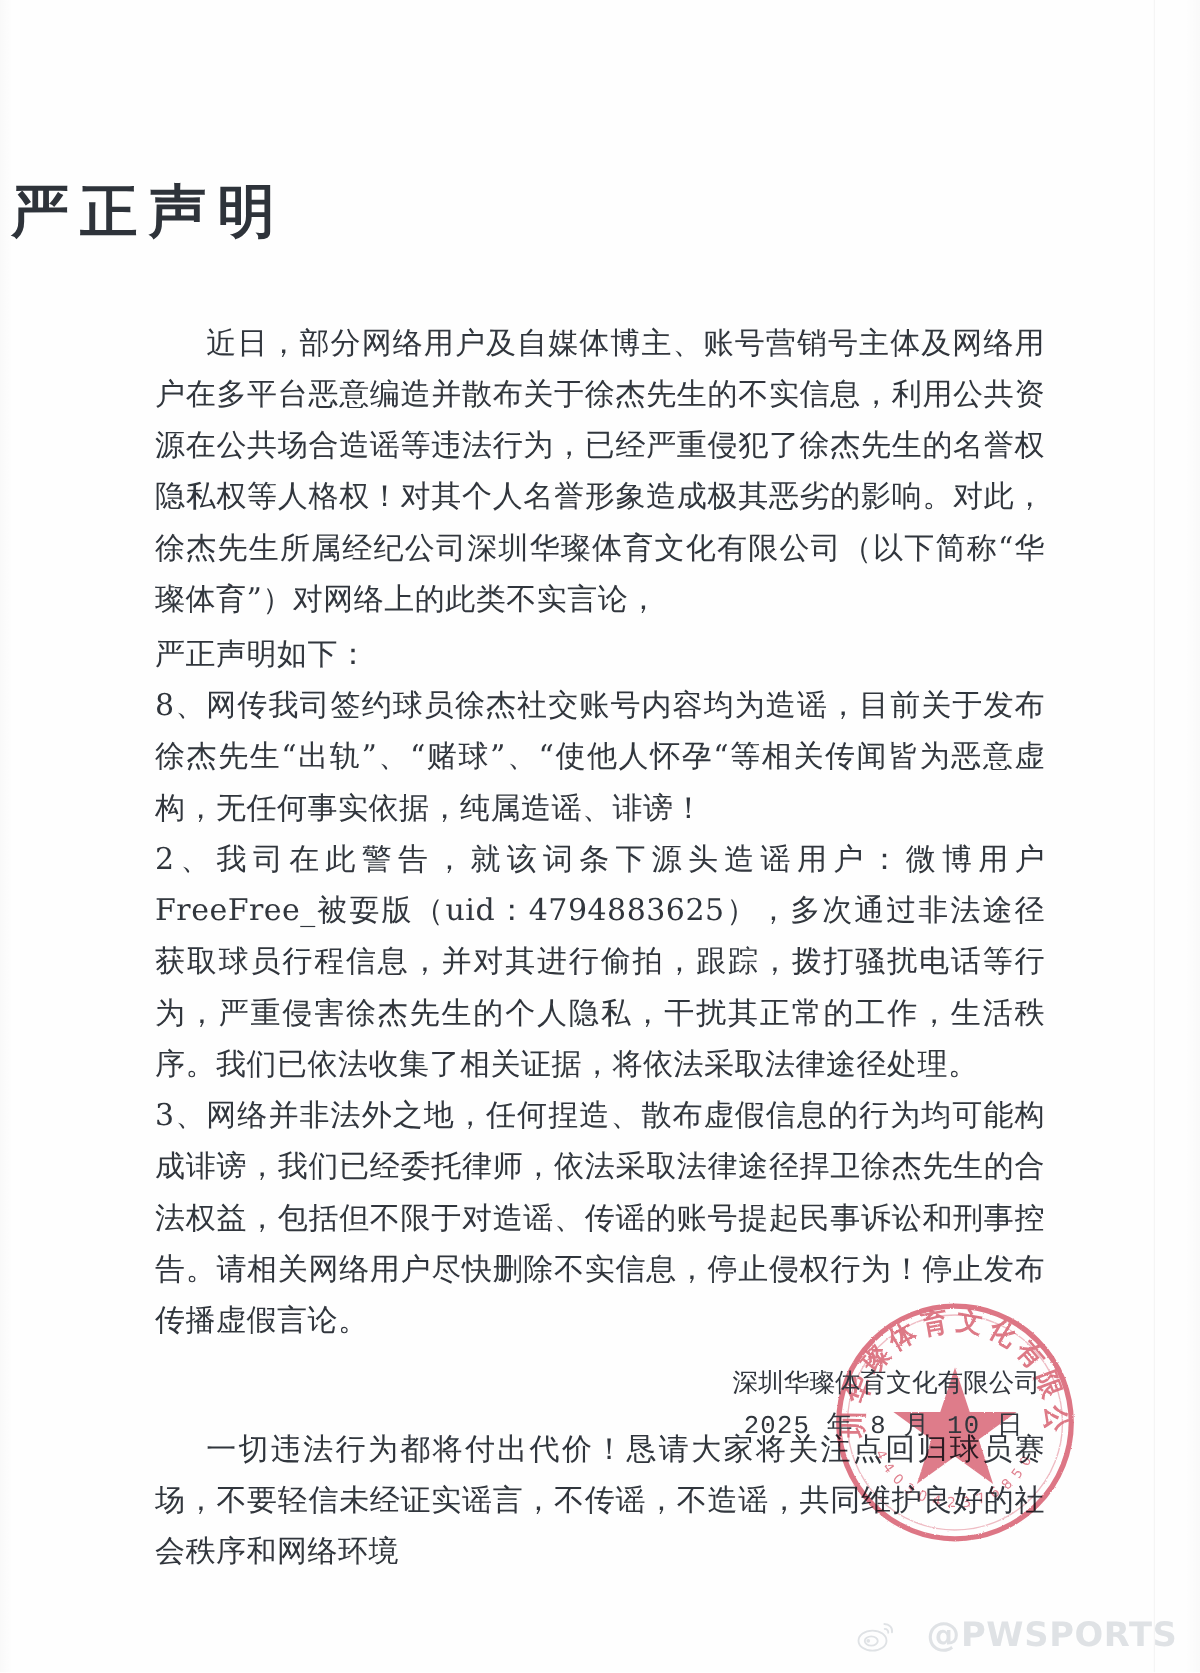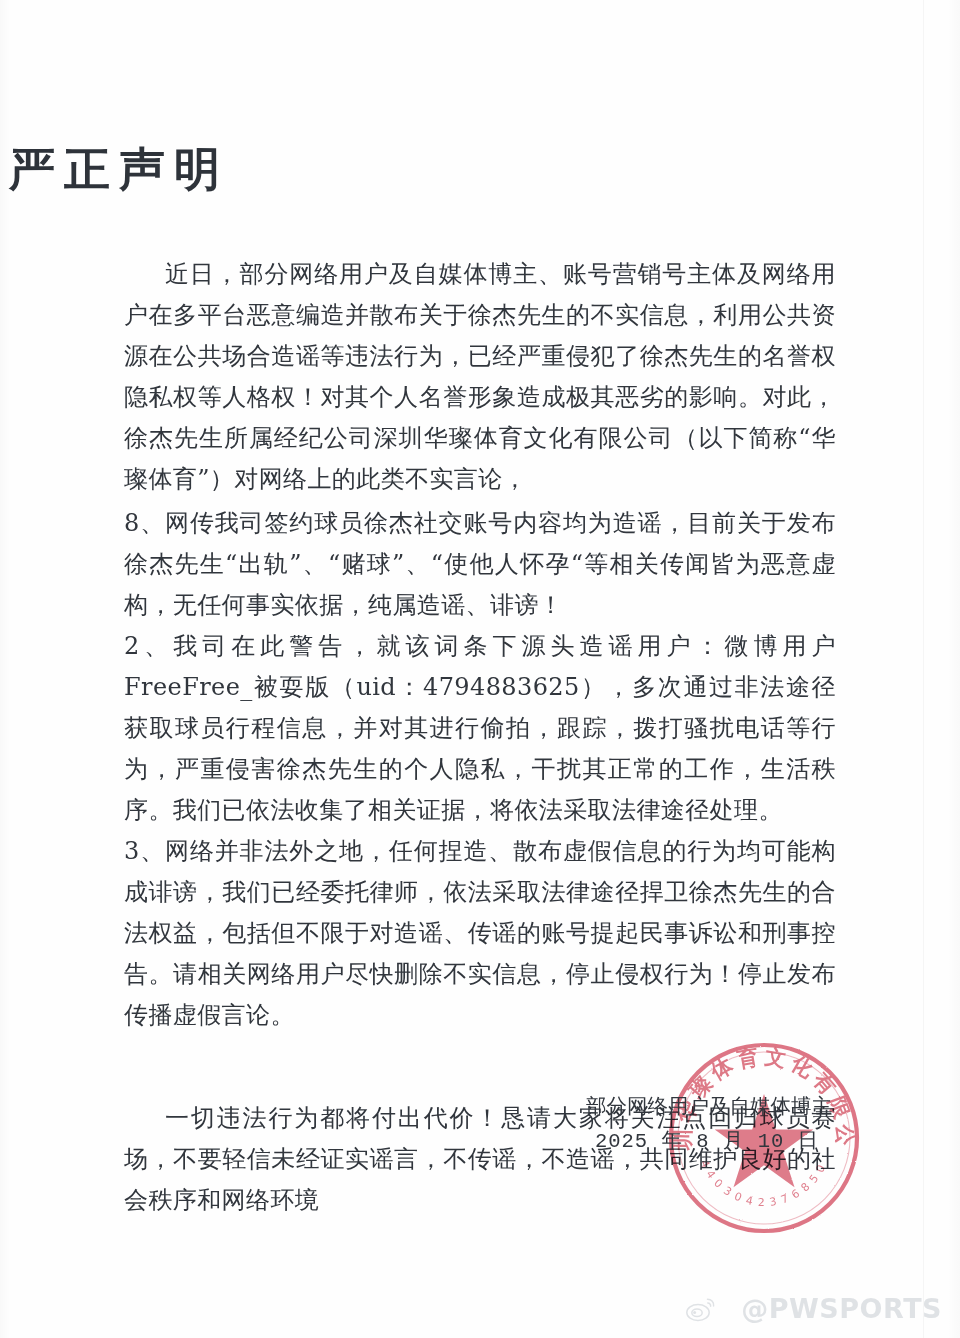--- a/index.html
+++ b/index.html
@@ -133,20 +133,21 @@
 <div id="page">
 
   <h1 id="doc-title">严正声明</h1>
 
   <div id="body-block">
 
     <p class="para indent">近日，部分网络用户及自媒体博主、账号营销号主体及网络用户在多平台恶意编造并散布关于徐杰先生的不实信息，利用公共资源在公共场合造谣等违法行为，已经严重侵犯了徐杰先生的名誉权隐私权等人格权！对其个人名誉形象造成极其恶劣的影响。对此，徐杰先生所属经纪公司深圳华璨体育文化有限公司（以下简称“华璨体育”）对网络上的此类不实言论，</p>
 
     <div class="gap-sm"></div>
 
+    <p class="para">严正声明如下：</p>
 
     <p class="para item">8、网传我司签约球员徐杰社交账号内容均为造谣，目前关于发布徐杰先生“出轨”、“赌球”、“使他人怀孕“等相关传闻皆为恶意虚构，无任何事实依据，纯属造谣、诽谤！</p>
 
     <p class="para item">2、我司在此警告，就该词条下源头造谣用户：微博用户 FreeFree_被耍版（uid：4794883625），多次通过非法途径获取球员行程信息，并对其进行偷拍，跟踪，拨打骚扰电话等行为，严重侵害徐杰先生的个人隐私，干扰其正常的工作，生活秩序。我们已依法收集了相关证据，将依法采取法律途径处理。</p>
 
     <p class="para item">3、网络并非法外之地，任何捏造、散布虚假信息的行为均可能构成诽谤，我们已经委托律师，依法采取法律途径捍卫徐杰先生的合法权益，包括但不限于对造谣、传谣的账号提起民事诉讼和刑事控告。请相关网络用户尽快删除不实信息，停止侵权行为！停止发布传播虚假言论。</p>
 
     <div class="gap-lg"></div>
 
     <p class="para indent">一切违法行为都将付出代价！恳请大家将关注点回归球员赛场，不要轻信未经证实谣言，不传谣，不造谣，共同维护良好的社会秩序和网络环境</p>
@@ -181,21 +182,21 @@
 
       <g filter="url(#inkRough)">
         <text font-family="'DejaVu Sans','Liberation Sans',sans-serif" font-size="11" fill="#d2455a" letter-spacing="5.6" opacity="0.85">
           <textPath href="#sealArcBottom" startOffset="50%" text-anchor="middle">4403042376850</textPath>
         </text>
       </g>
     </svg>
   </div>
 
   <div id="signature">
-    <div id="sign-company">部分网络用户及自媒体博主</div>
+    <div id="sign-company">深圳华璨体育文化有限公司</div>
     <div id="sign-date">2025 年 8 月 10 日</div>
   </div>
 
   <div id="seam"></div>
 
   <div id="watermark">
     <span class="wm-logo">
       <svg viewBox="0 0 32 26" xmlns="http://www.w3.org/2000/svg">
         <g fill="none" stroke="#9aa3ad" stroke-width="1.5">
           <ellipse cx="13" cy="16.5" rx="11.2" ry="8"></ellipse>

